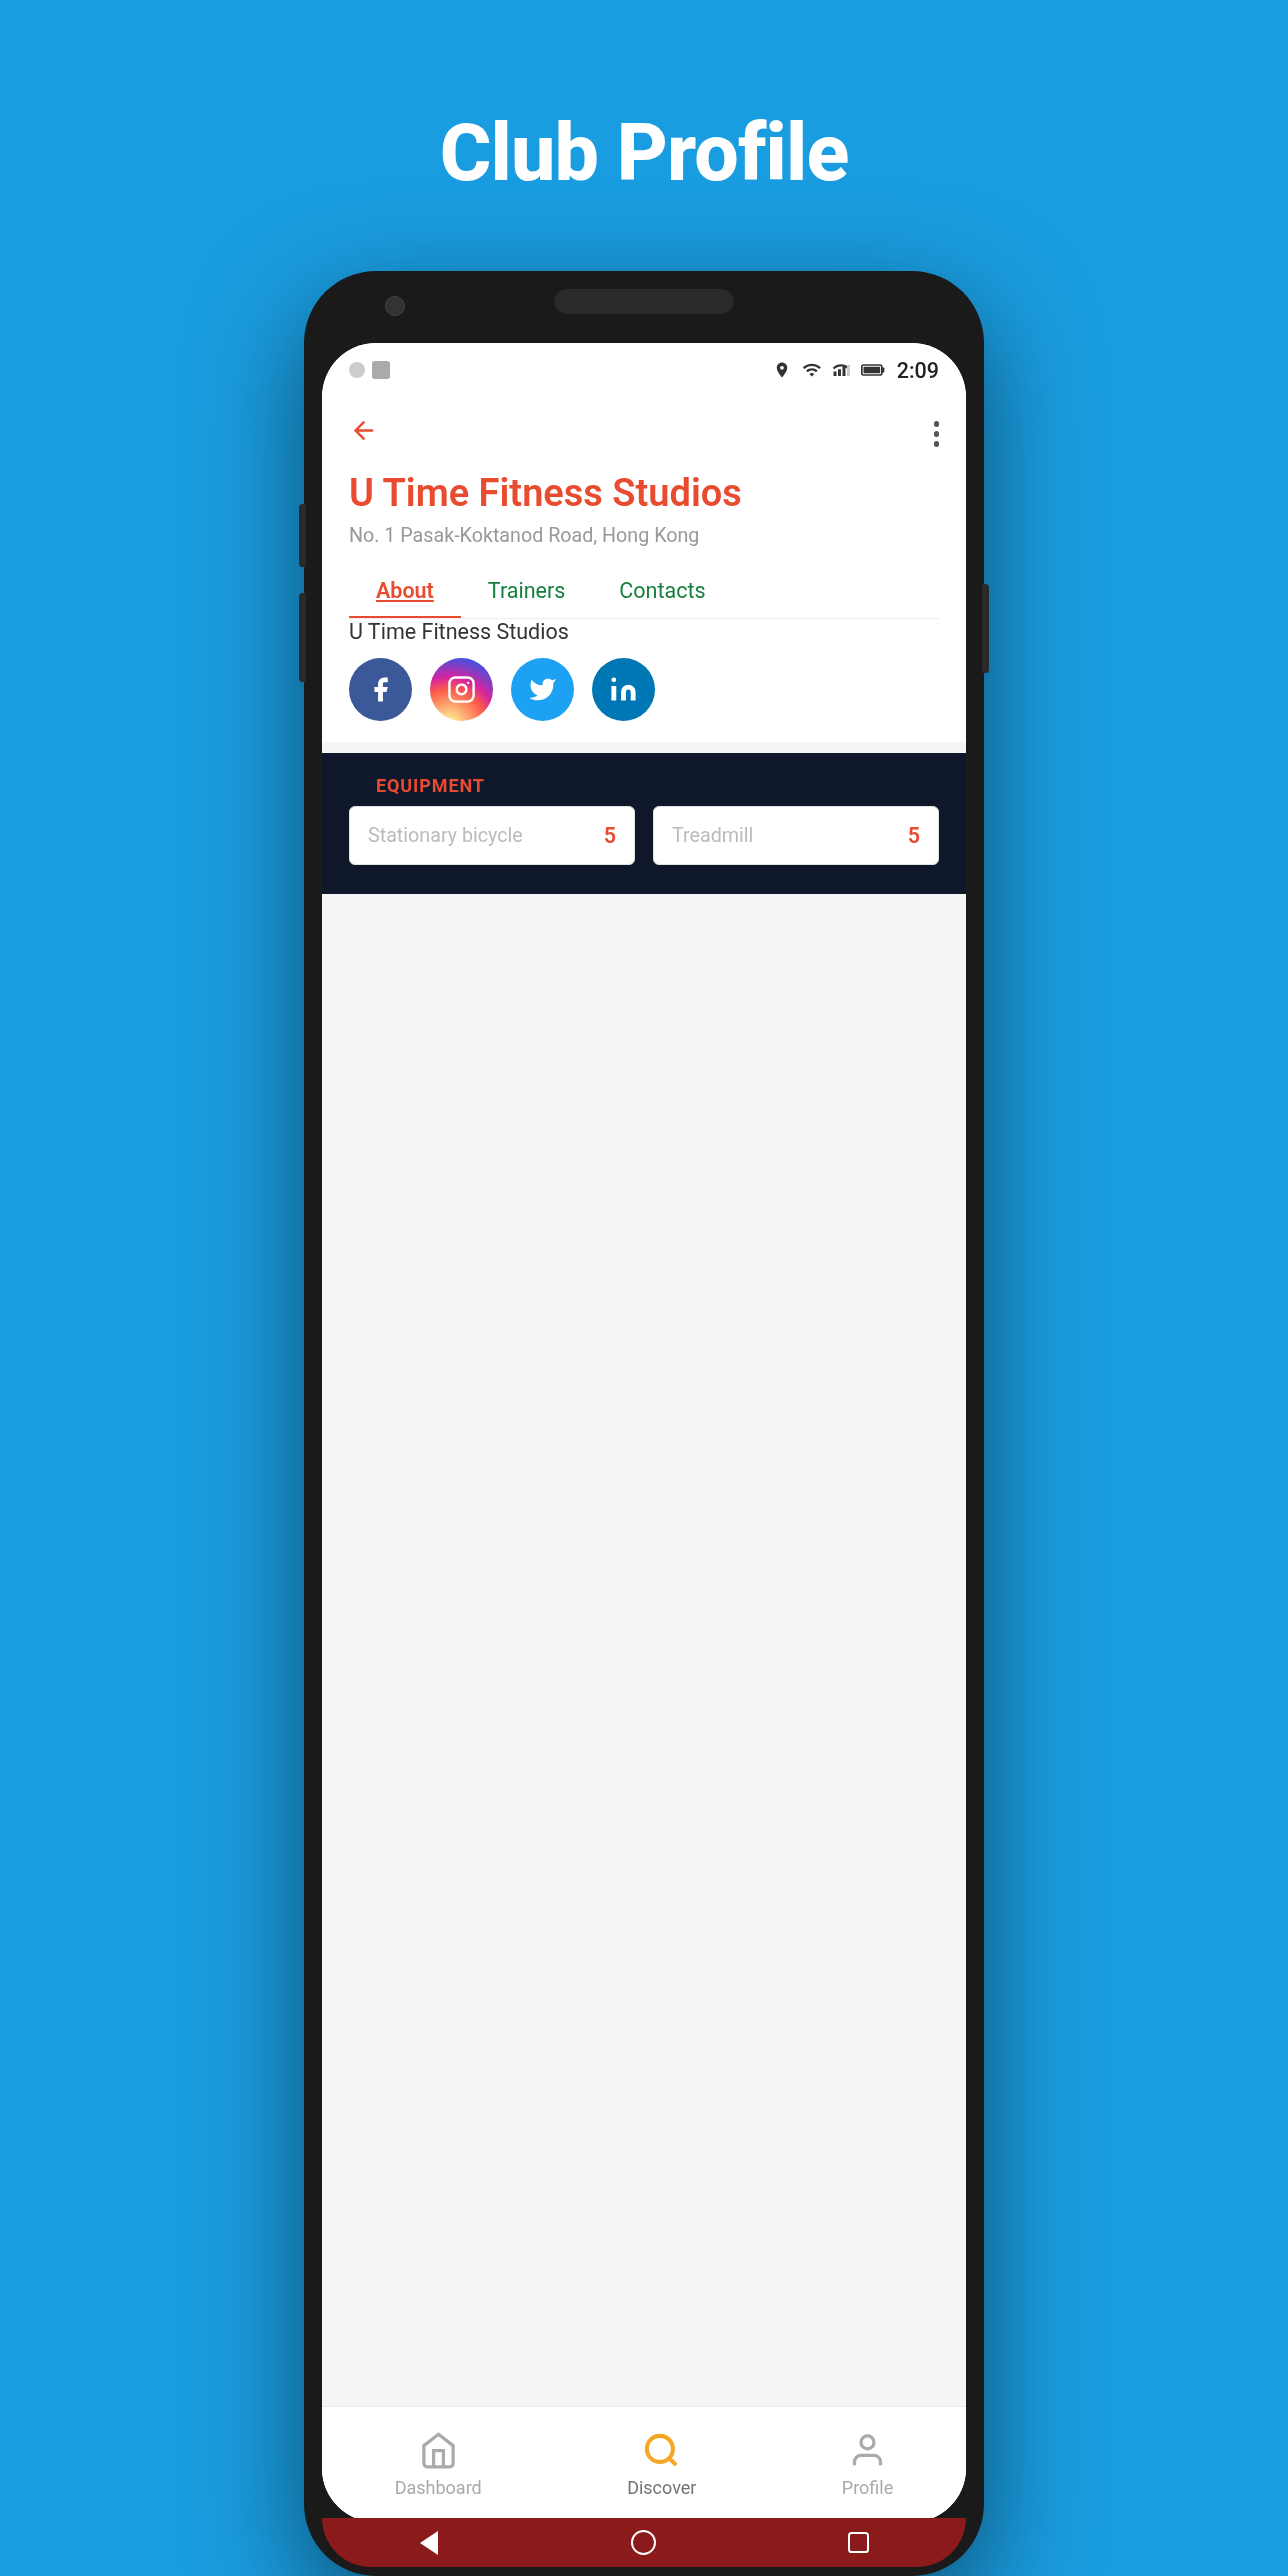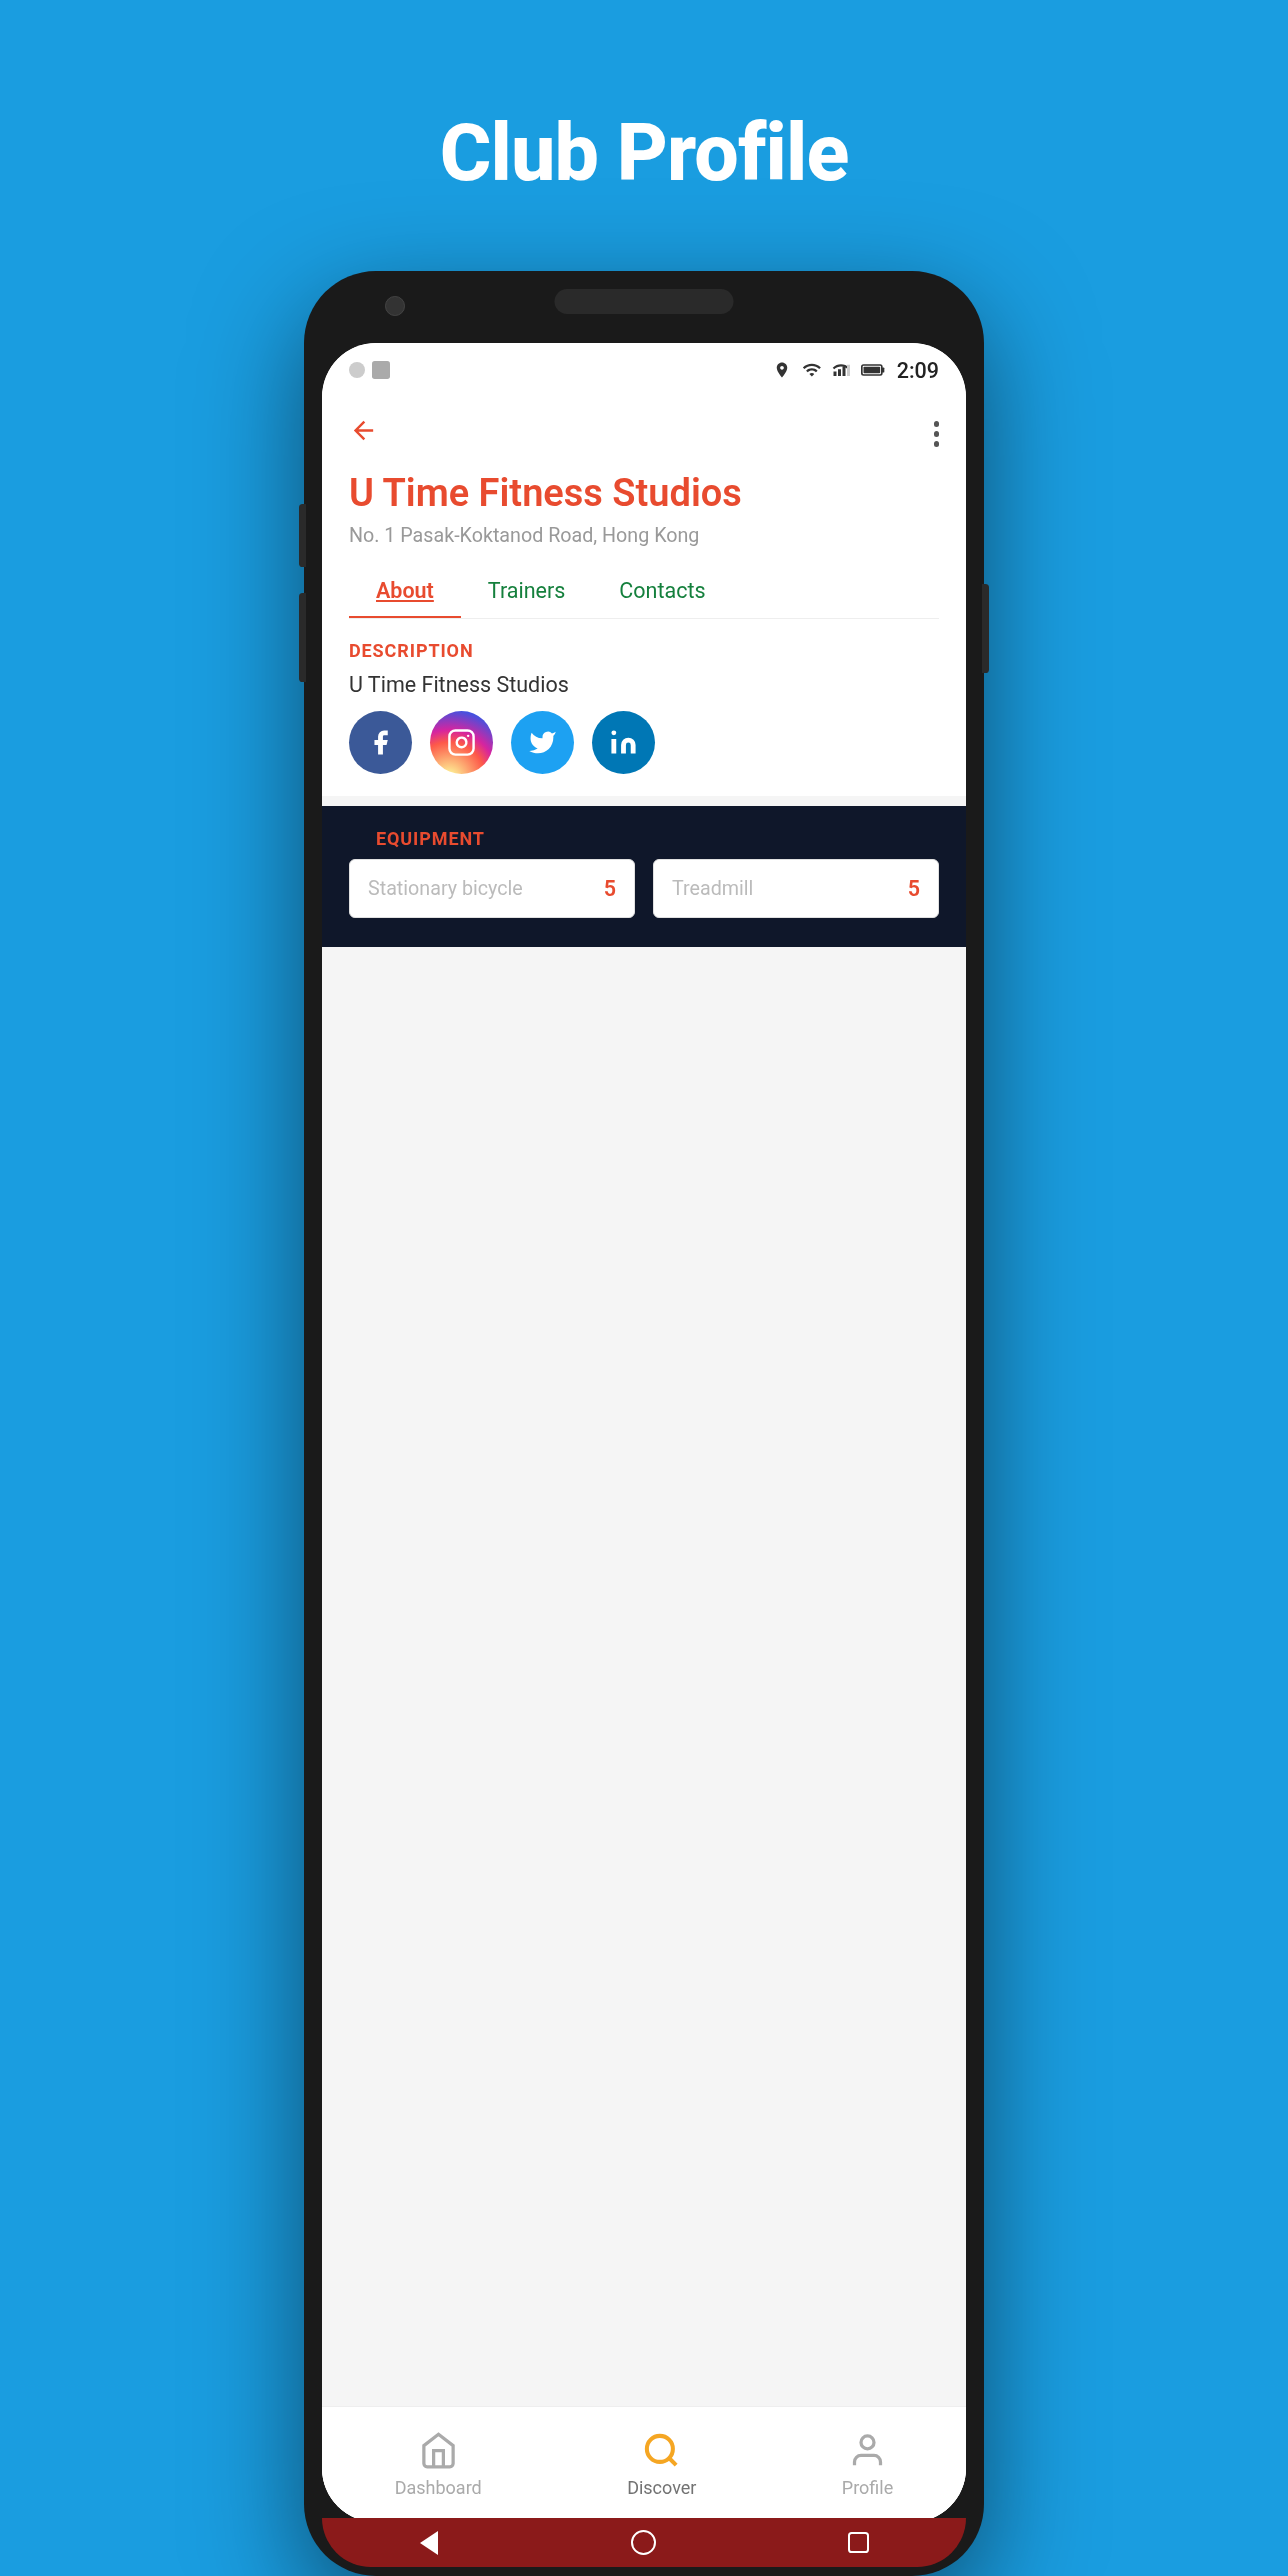--- a/index.html
+++ b/index.html
@@ -479,21 +479,20 @@
         <div class="tabs">
           <div class="tab active">About</div>
           <div class="tab">Trainers</div>
           <div class="tab">Contacts</div>
         </div>
       </div>
 
       <div class="main-area">
 
         <div class="section-card">
-          <div class="section-label">DESCRIPTION</div>
           <div class="description-text">U Time Fitness Studios</div>
 
           <div class="social-row">
             <div class="social-icon fb">
               <svg viewBox="0 0 24 24" fill="white">
                   <path d="M18 2h-3a5 5 0 00-5 5v3H7v4h3v8h4v-8h3l1-4h-4V7a1 1 0 011-1h3z"></path>
                 </svg>
             </div>
             <div class="social-icon ig">
               <svg viewBox="0 0 24 24" fill="white">

